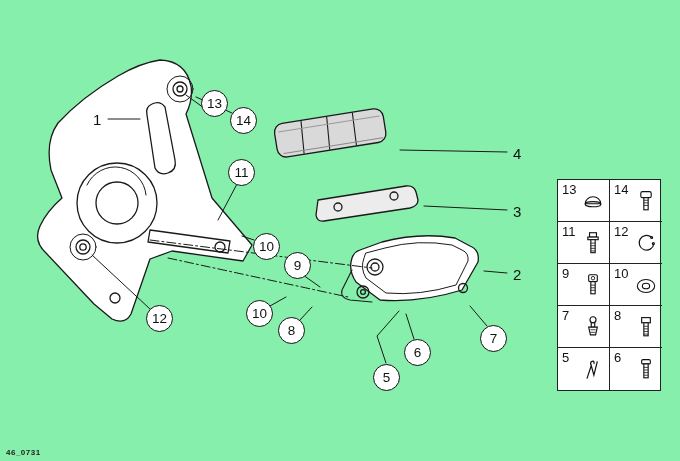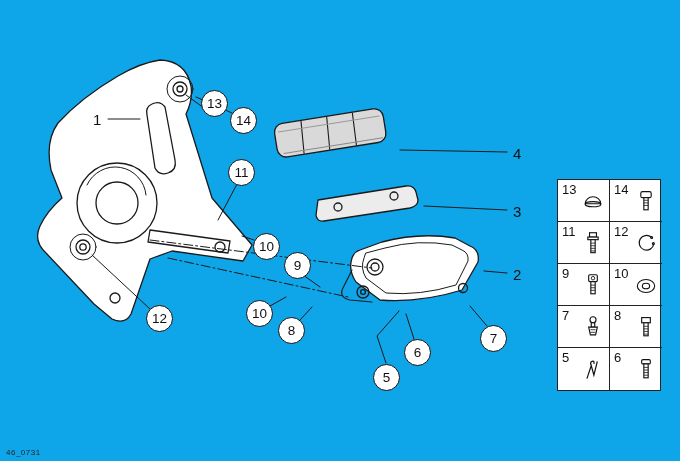--- a/index.html
+++ b/index.html
@@ -1,17 +1,17 @@
 <!DOCTYPE html>
 <html><head>
 <meta charset="utf-8">
 <style>
   * { margin:0; padding:0; box-sizing:border-box; }
   html,body { background:#fff; font-family:"Liberation Sans","DejaVu Sans",sans-serif; color:#111; }
-  .canvas { position:relative; width:680px; height:461px; background:#0ea5e9; overflow:hidden; }
+  .canvas { position:relative; width:680px; height:461px; background:#86efac; overflow:hidden; }
   .drawing { position:absolute; left:0; top:0; }
 
   .callout {
     position:absolute; width:27px; height:27px;
     border:1.4px solid #111; border-radius:50%; background:#fff;
     display:flex; align-items:center; justify-content:center;
     font-size:13.5px; line-height:1; cursor:pointer; z-index:3;
   }
   .plain-label {
     position:absolute; font-size:15px; line-height:1; cursor:pointer; z-index:3;
@@ -22,21 +22,21 @@
     display:grid; grid-template-columns:52px 52px;
     border:1px solid #222; background:#fff; z-index:3;
   }
   .cell { position:relative; height:42px; border-right:1px solid #222; border-bottom:1px solid #222; cursor:pointer; }
   .cell:nth-child(2n) { border-right:none; }
   .cell:nth-child(9), .cell:nth-child(10) { border-bottom:none; }
   .cell .num { position:absolute; top:2px; left:4px; font-size:13px; }
   .cell svg { position:absolute; right:3px; top:7px; }
 
   .footer-code {
-    position:absolute; left:6px; top:448px; font-size:8px; letter-spacing:0.5px; color:#222; z-index:3;
+    position:absolute; left:6px; top:448px; font-size:8px; letter-spacing:0.5px; color:#222; z-index:3;font-weight:bold;
   }
 </style>
 </head>
 <body>
 
 <div class="canvas">
 
   <svg class="drawing" width="680" height="461" viewBox="0 0 680 461">
     <g fill="none" stroke="#1a1a1a" stroke-width="1.3" stroke-linejoin="round" stroke-linecap="round">
 

